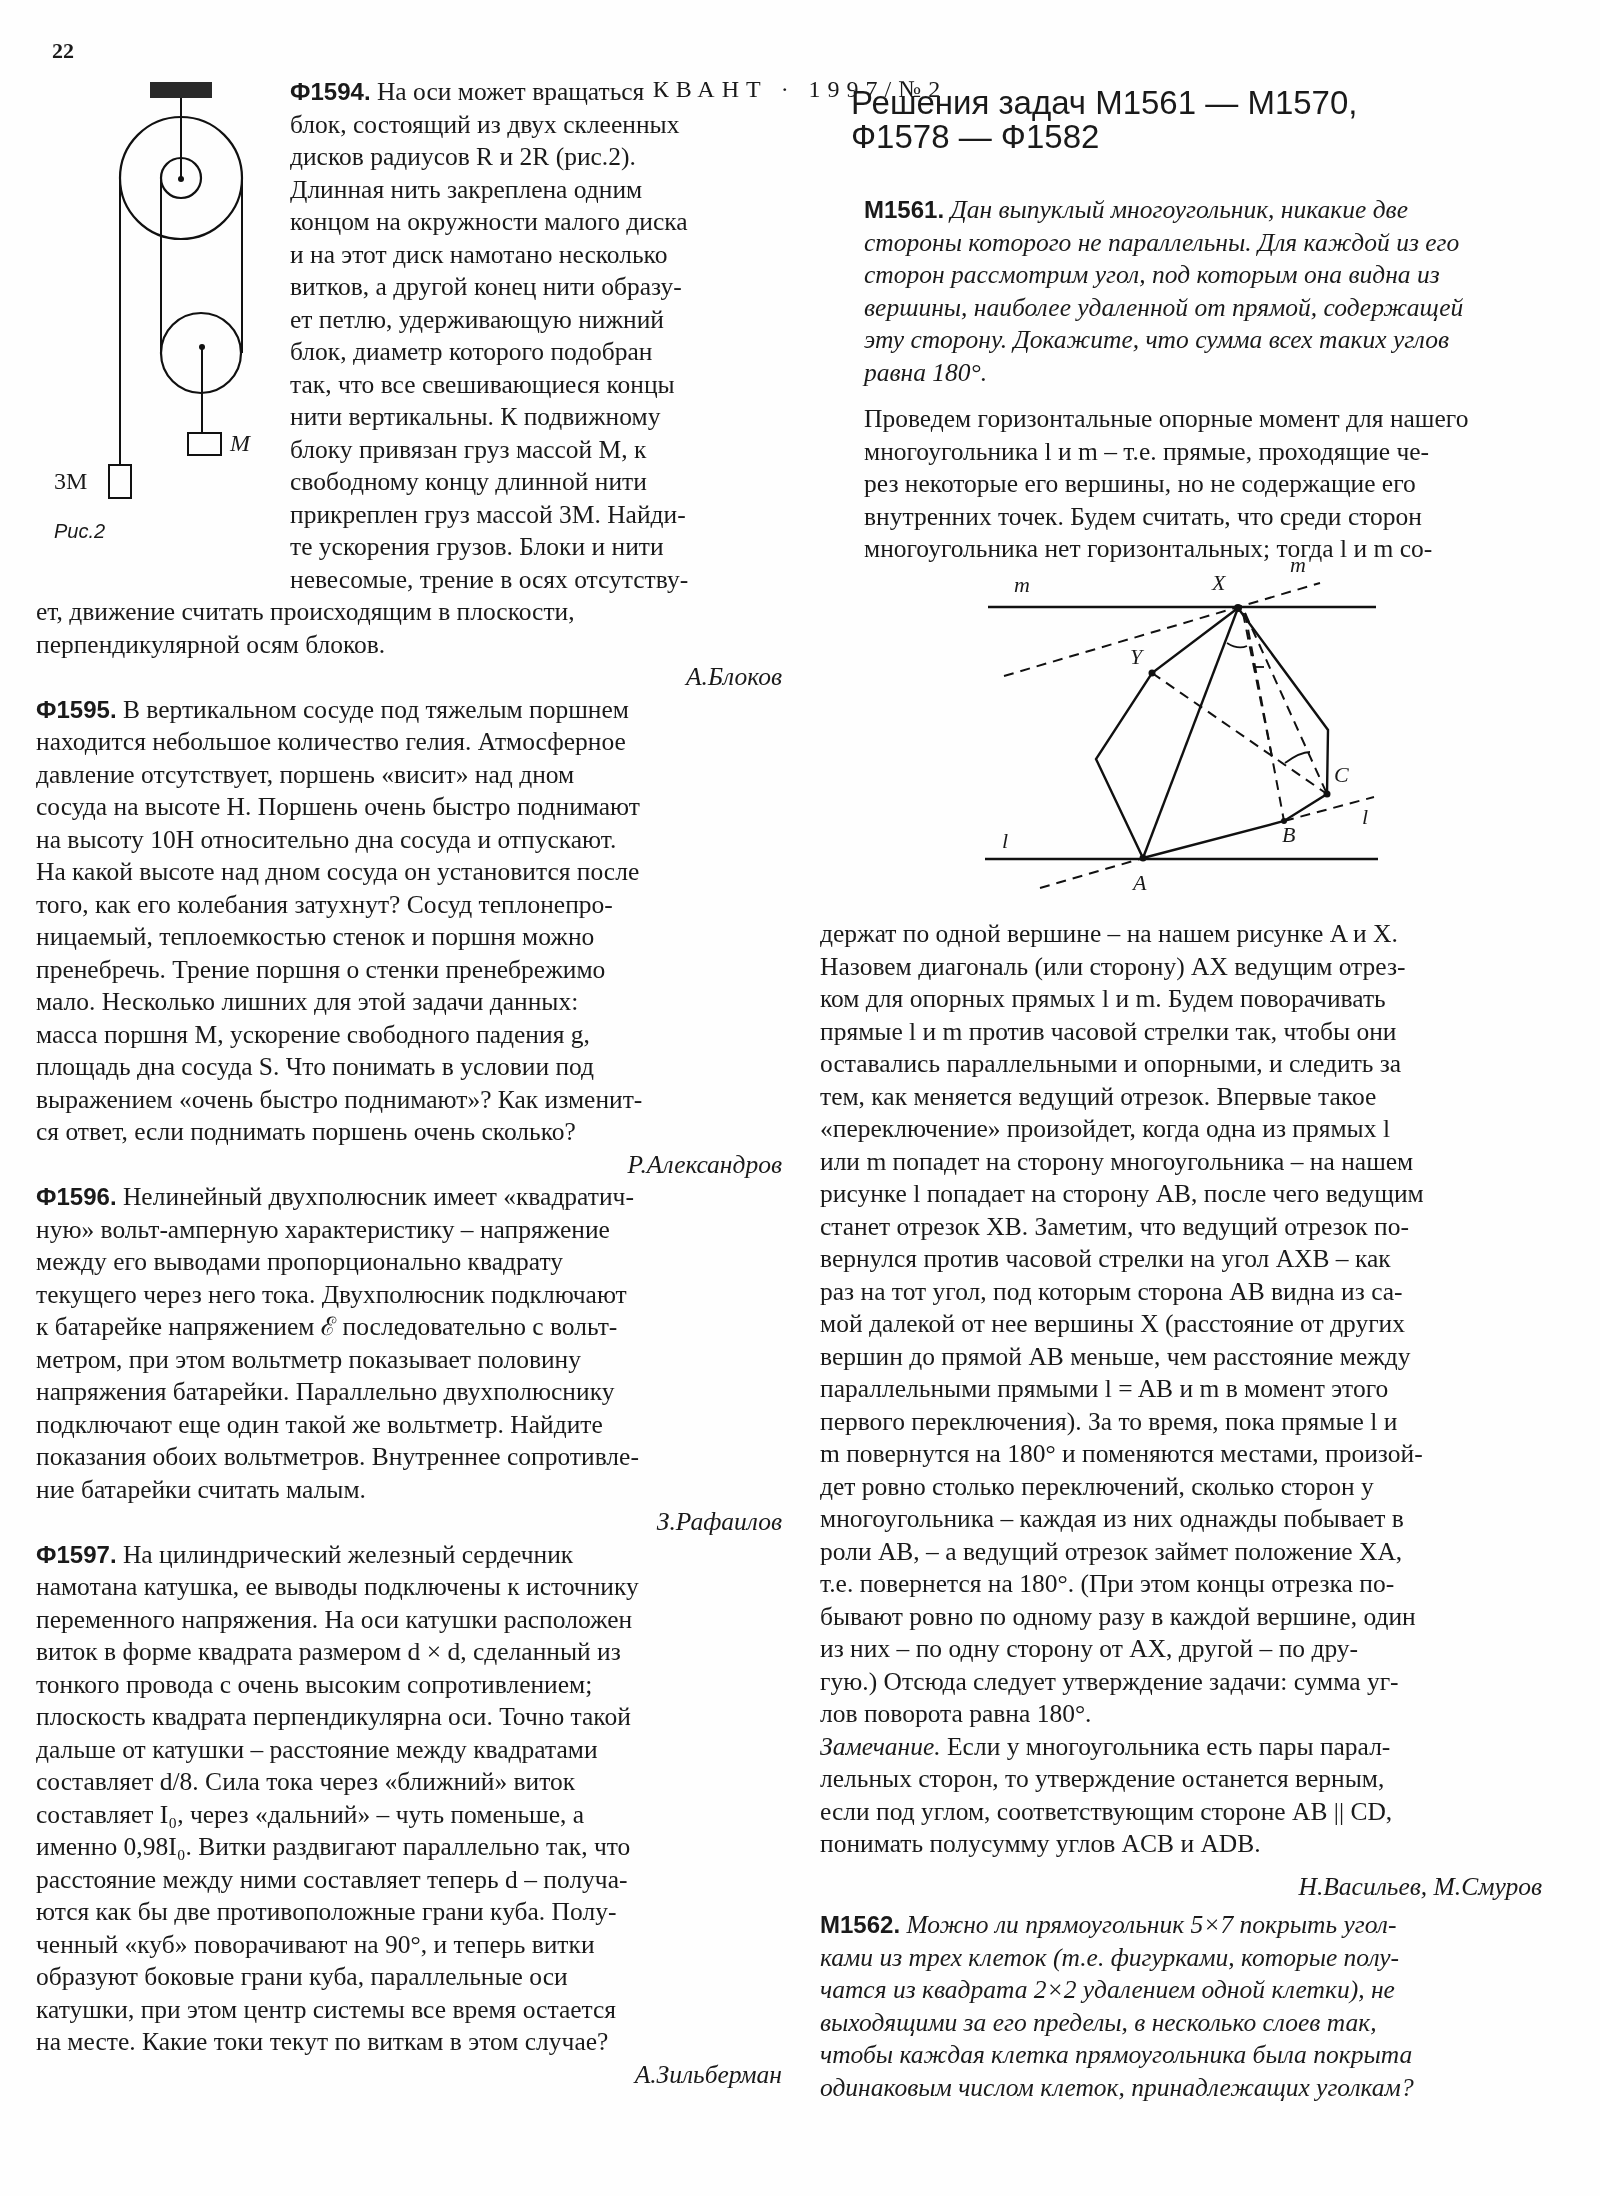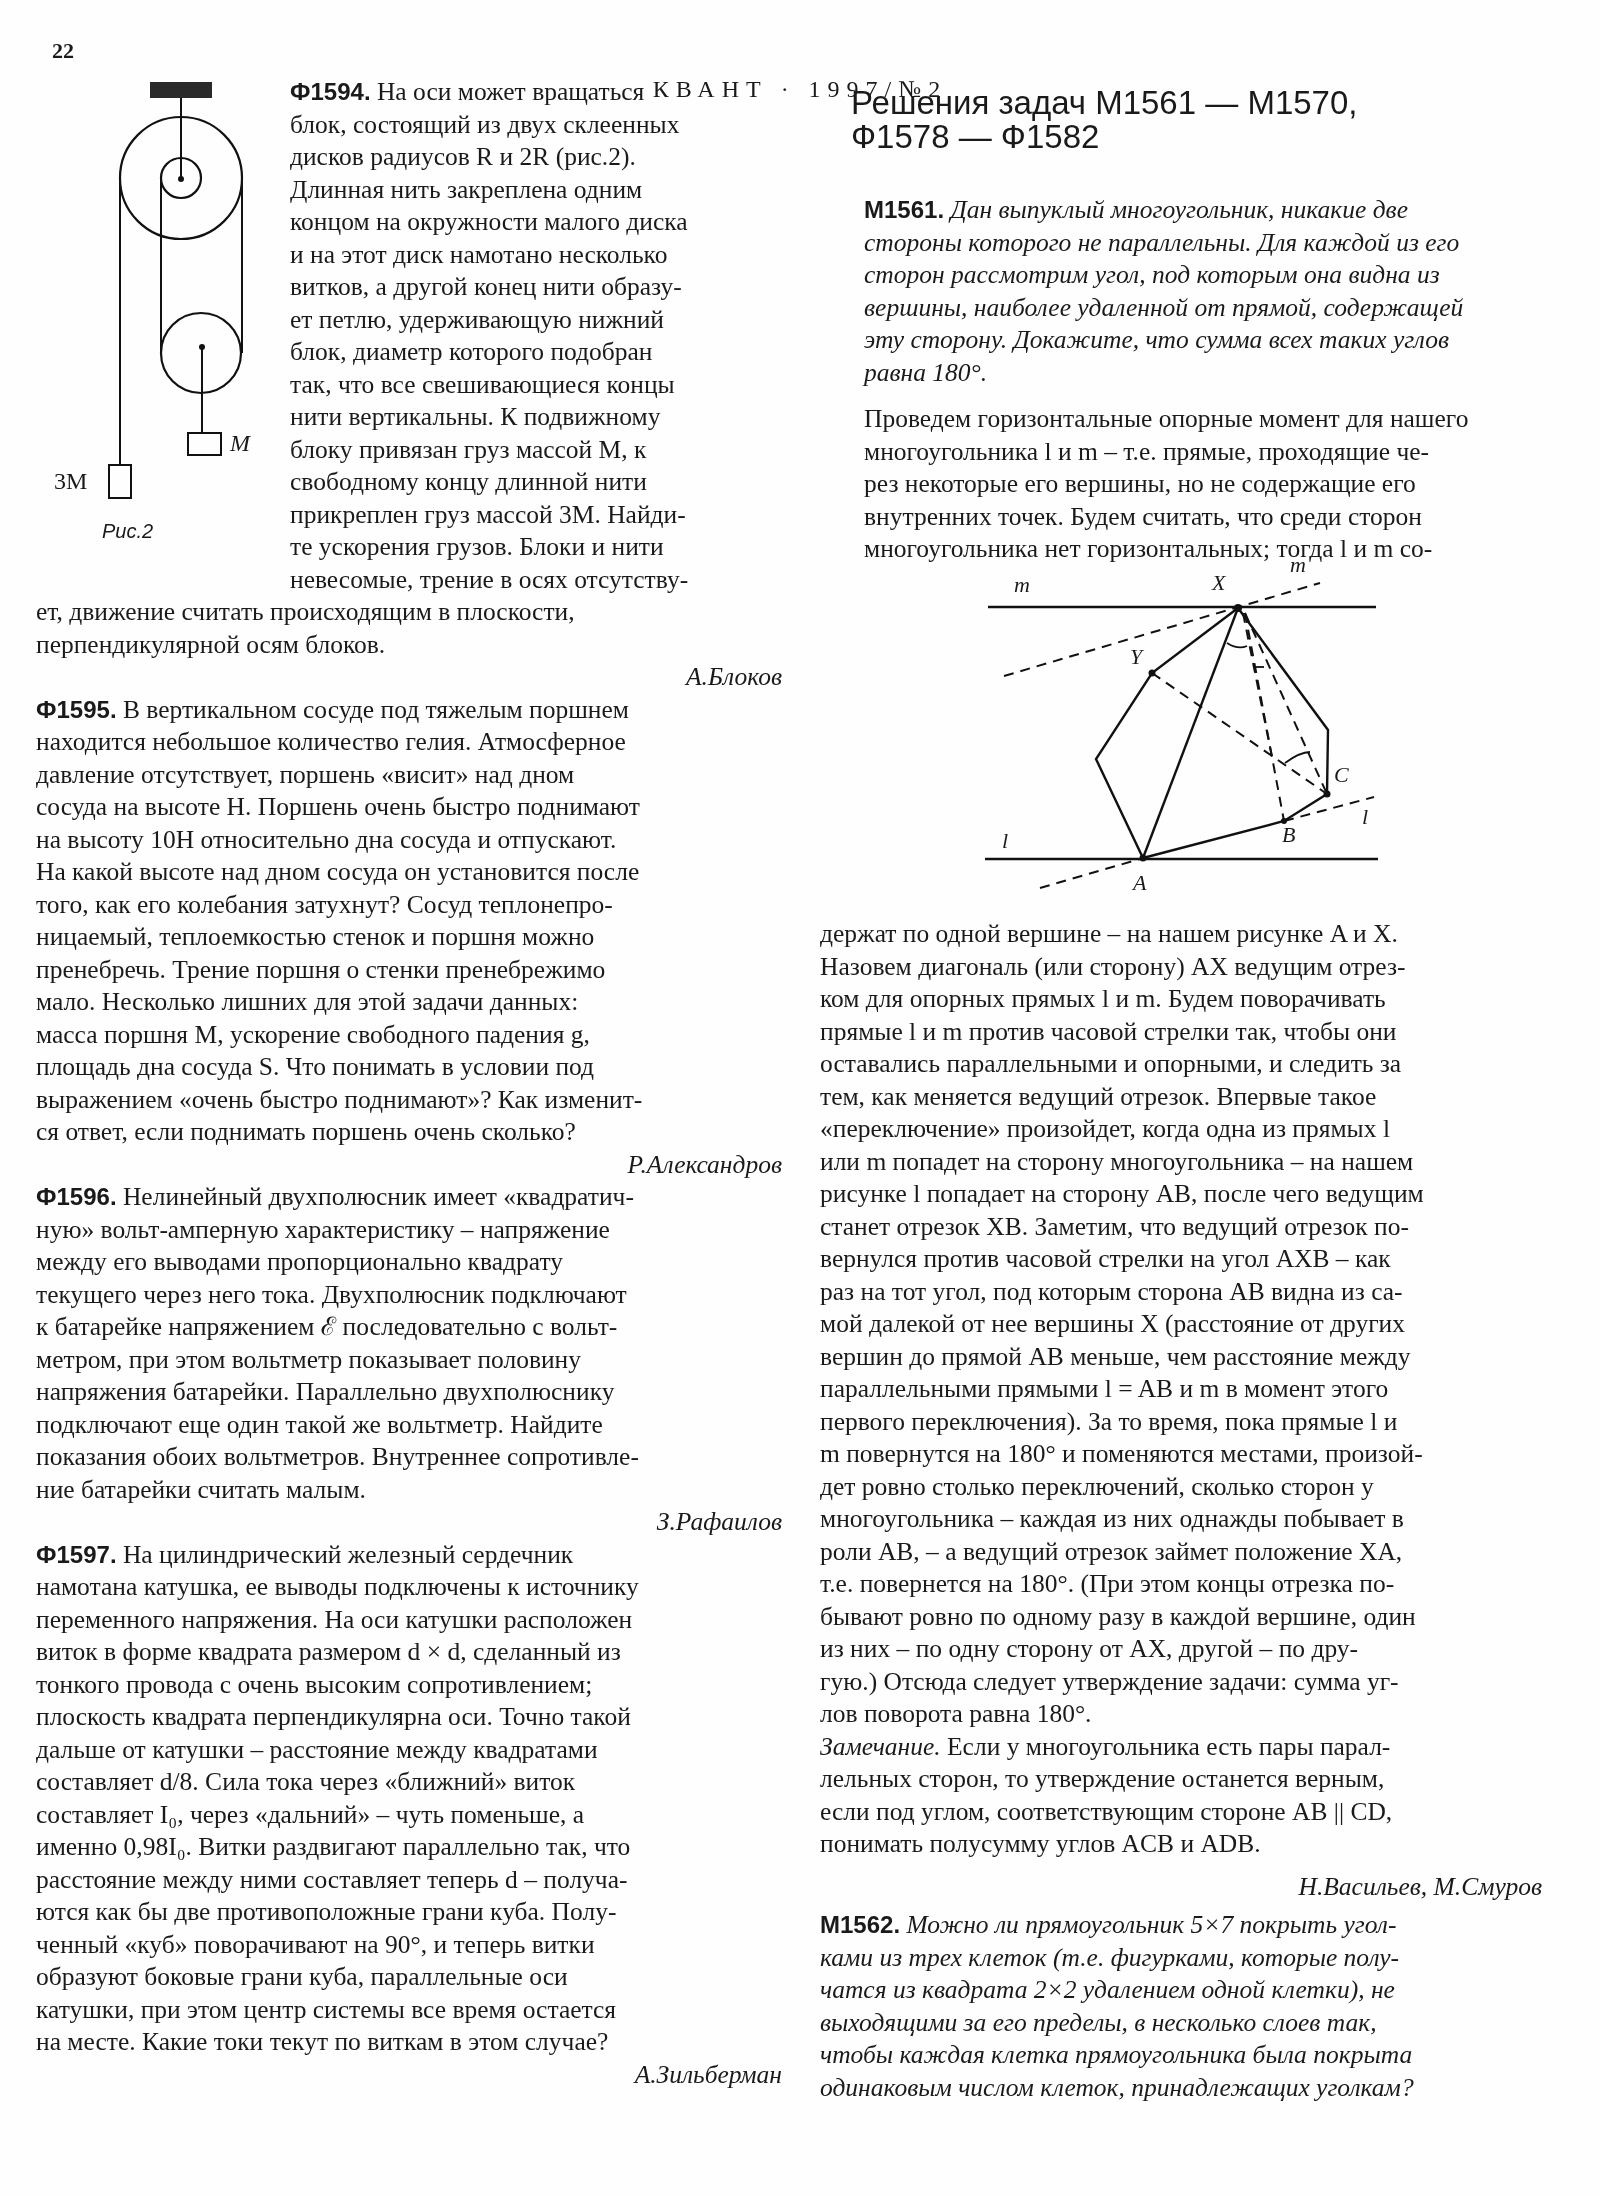--- a/index.html
+++ b/index.html
@@ -35,21 +35,21 @@
     <line x1="161" y1="180" x2="161" y2="353" stroke="#111" stroke-width="2"></line>
     <line x1="242" y1="180" x2="242" y2="353" stroke="#111" stroke-width="2"></line>
     <circle cx="201" cy="353" r="40" fill="none" stroke="#111" stroke-width="2.2"></circle>
     <circle cx="202" cy="347" r="3" fill="#111"></circle>
     <line x1="202" y1="347" x2="202" y2="432" stroke="#111" stroke-width="2"></line>
     <rect x="188" y="433" width="33" height="22" fill="none" stroke="#111" stroke-width="2"></rect>
     <rect x="109" y="465" width="22" height="33" fill="none" stroke="#111" stroke-width="2"></rect>
   </svg>
   <span class="abs diagram-label" style="left:230px;top:430px;font-size:24px;">M</span>
   <span class="abs diagram-label" style="left:54px;top:468px;font-size:24px;font-style:normal;">3M</span>
-  <span class="abs fig-cap" style="left:54px;top:520px;margin-left:48px;">Рис.2</span>
+  <span class="abs fig-cap" style="left:54px;top:520px;">Рис.2</span>
 </div>
 
 <div class="col" style="left:290px;top:76px;width:494px;">
   <span class="line"><b class="pid">Ф1594.</b><span> На оси может вращаться</span></span>
   <span class="line">блок, состоящий из двух склеенных</span>
   <span class="line">дисков радиусов R и 2R (рис.2).</span>
   <span class="line">Длинная нить закреплена одним</span>
   <span class="line">концом на окружности малого диска</span>
   <span class="line">и на этот диск намотано несколько</span>
   <span class="line">витков, а другой конец нити образу-</span>

